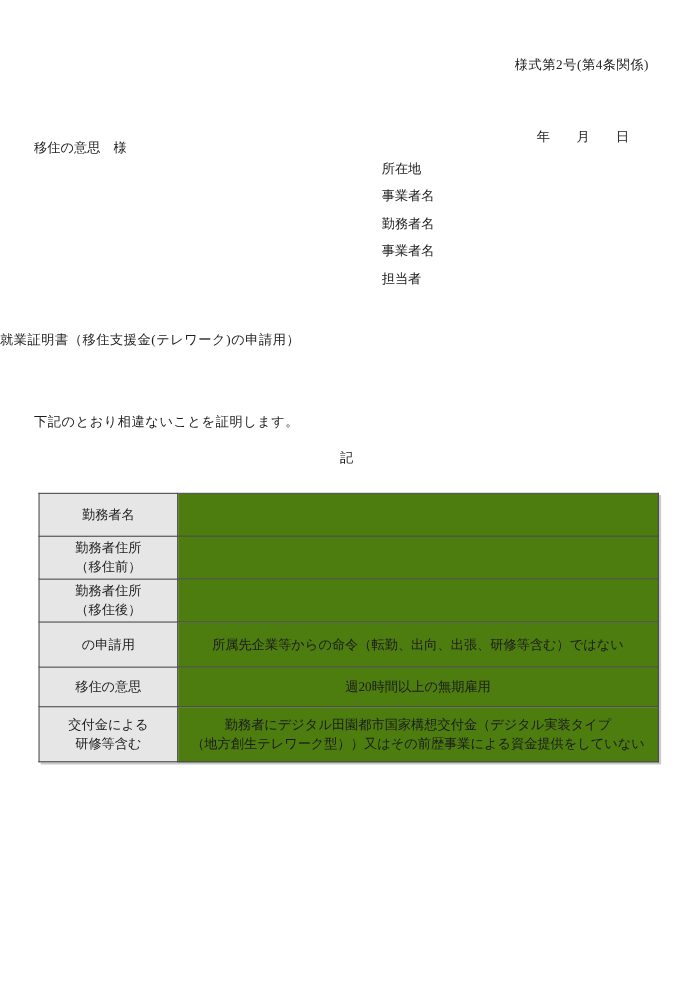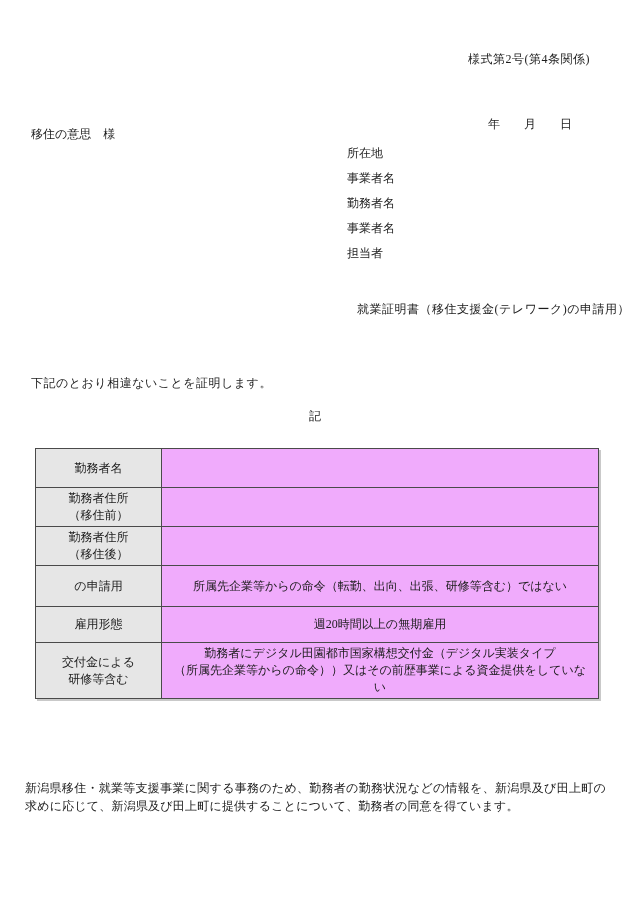--- a/index.html
+++ b/index.html
@@ -40,21 +40,21 @@
   }
   .sender-line {
     height: 25px;
     line-height: 25px;
   }
   .doc-title {
     position: absolute;
     top: 301px;
     left: 0;
     width: 630px;
-    text-align: right;
+    text-align: left;
     letter-spacing: 0.5px;
   }
   .certify {
     position: absolute;
     top: 375px;
     left: 31px;
     letter-spacing: 0.5px;
     text-align: center;
   }
   .ki-marker {
@@ -80,21 +80,21 @@
     text-align: center;
     white-space: pre-line;
     font-size: 12px;
   }
   td.cell-label {
     width: 113px;
     background: #e6e6e6;
     line-height: 17px;
   }
   td.cell-value {
-    background: #f0abfc;
+    background: #4d7c0f;
     line-height: 17px;
   }
   tr.r1 { height: 39px; }
   tr.r2 { height: 39px; }
   tr.r3 { height: 39px; }
   tr.r4 { height: 39px; }
   tr.r5 { height: 40px; }
   tr.r6 { height: 41px; }
   tr.r7 { height: 36px; }
   tr.r8 { height: 50px; }
@@ -147,27 +147,26 @@
       <tr class="r3">
         <td class="cell-label">勤務者住所
 （移住後）</td>
         <td class="cell-value"></td>
       </tr>
       <tr class="r6">
         <td class="cell-label">の申請用</td>
         <td class="cell-value">所属先企業等からの命令（転勤、出向、出張、研修等含む）ではない</td>
       </tr>
       <tr class="r7">
-        <td class="cell-label">雇用形態</td>
+        <td class="cell-label">移住の意思</td>
         <td class="cell-value">週20時間以上の無期雇用</td>
       </tr>
       <tr class="r8">
         <td class="cell-label">交付金による
 研修等含む</td>
         <td class="cell-value">勤務者にデジタル田園都市国家構想交付金（デジタル実装タイプ
-（所属先企業等からの命令））又はその前歴事業による資金提供をしていない</td>
+（地方創生テレワーク型））又はその前歴事業による資金提供をしていない</td>
       </tr>
     </tbody>
   </table>
 
-  <div class="footer-note">新潟県移住・就業等支援事業に関する事務のため、勤務者の勤務状況などの情報を、新潟県及び田上町の求めに応じて、新潟県及び田上町に提供することについて、勤務者の同意を得ています。</div>
 
 </div>
 
 </body></html>

